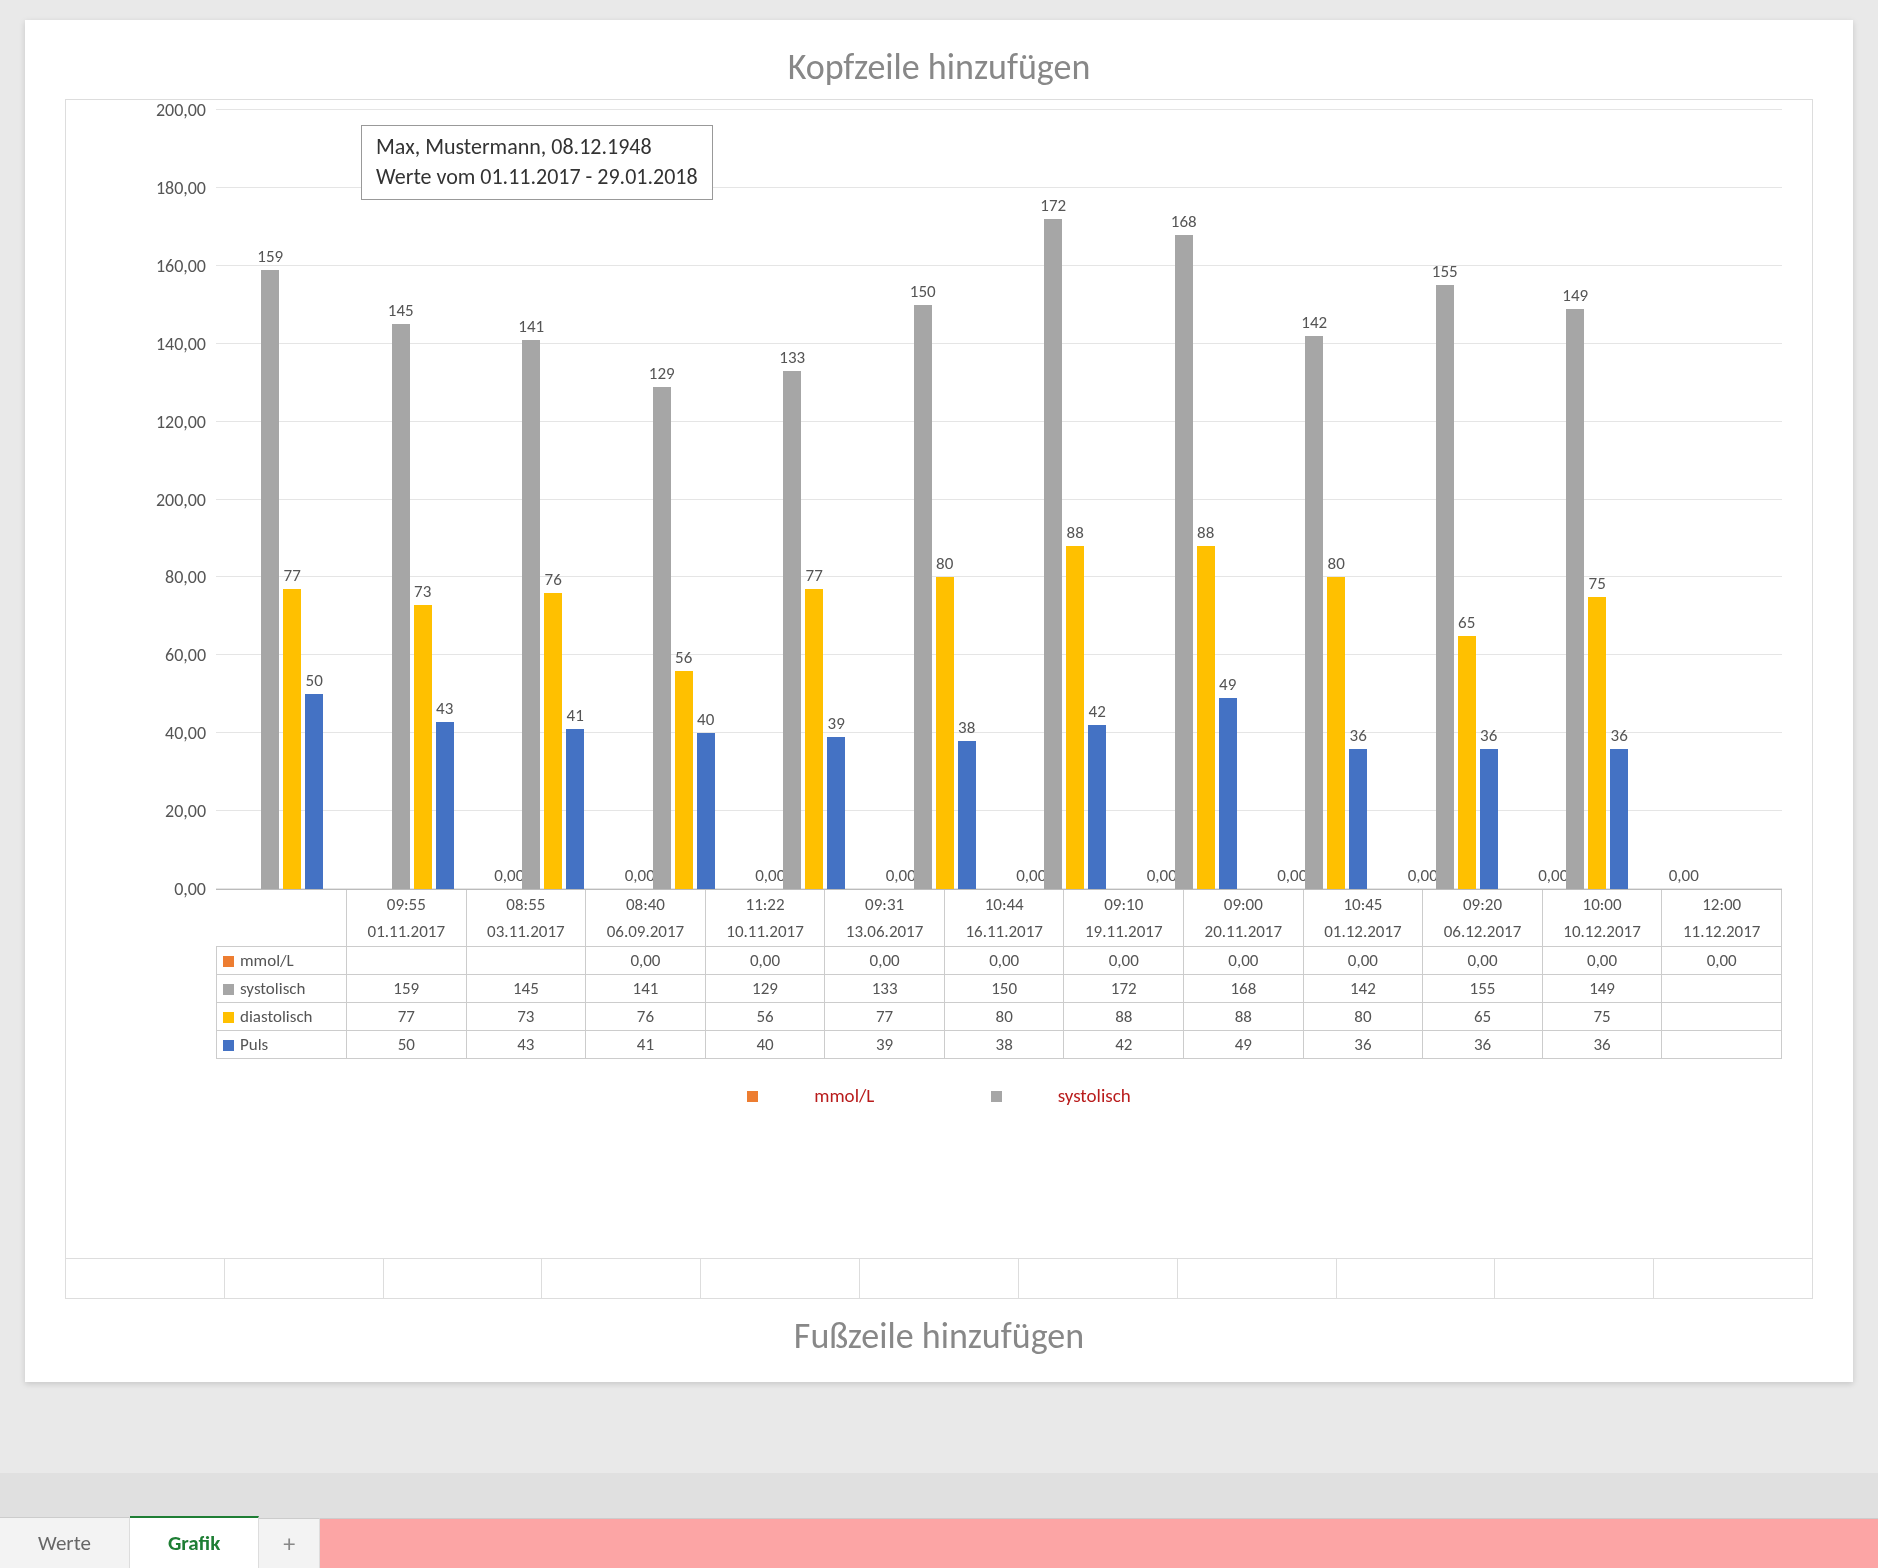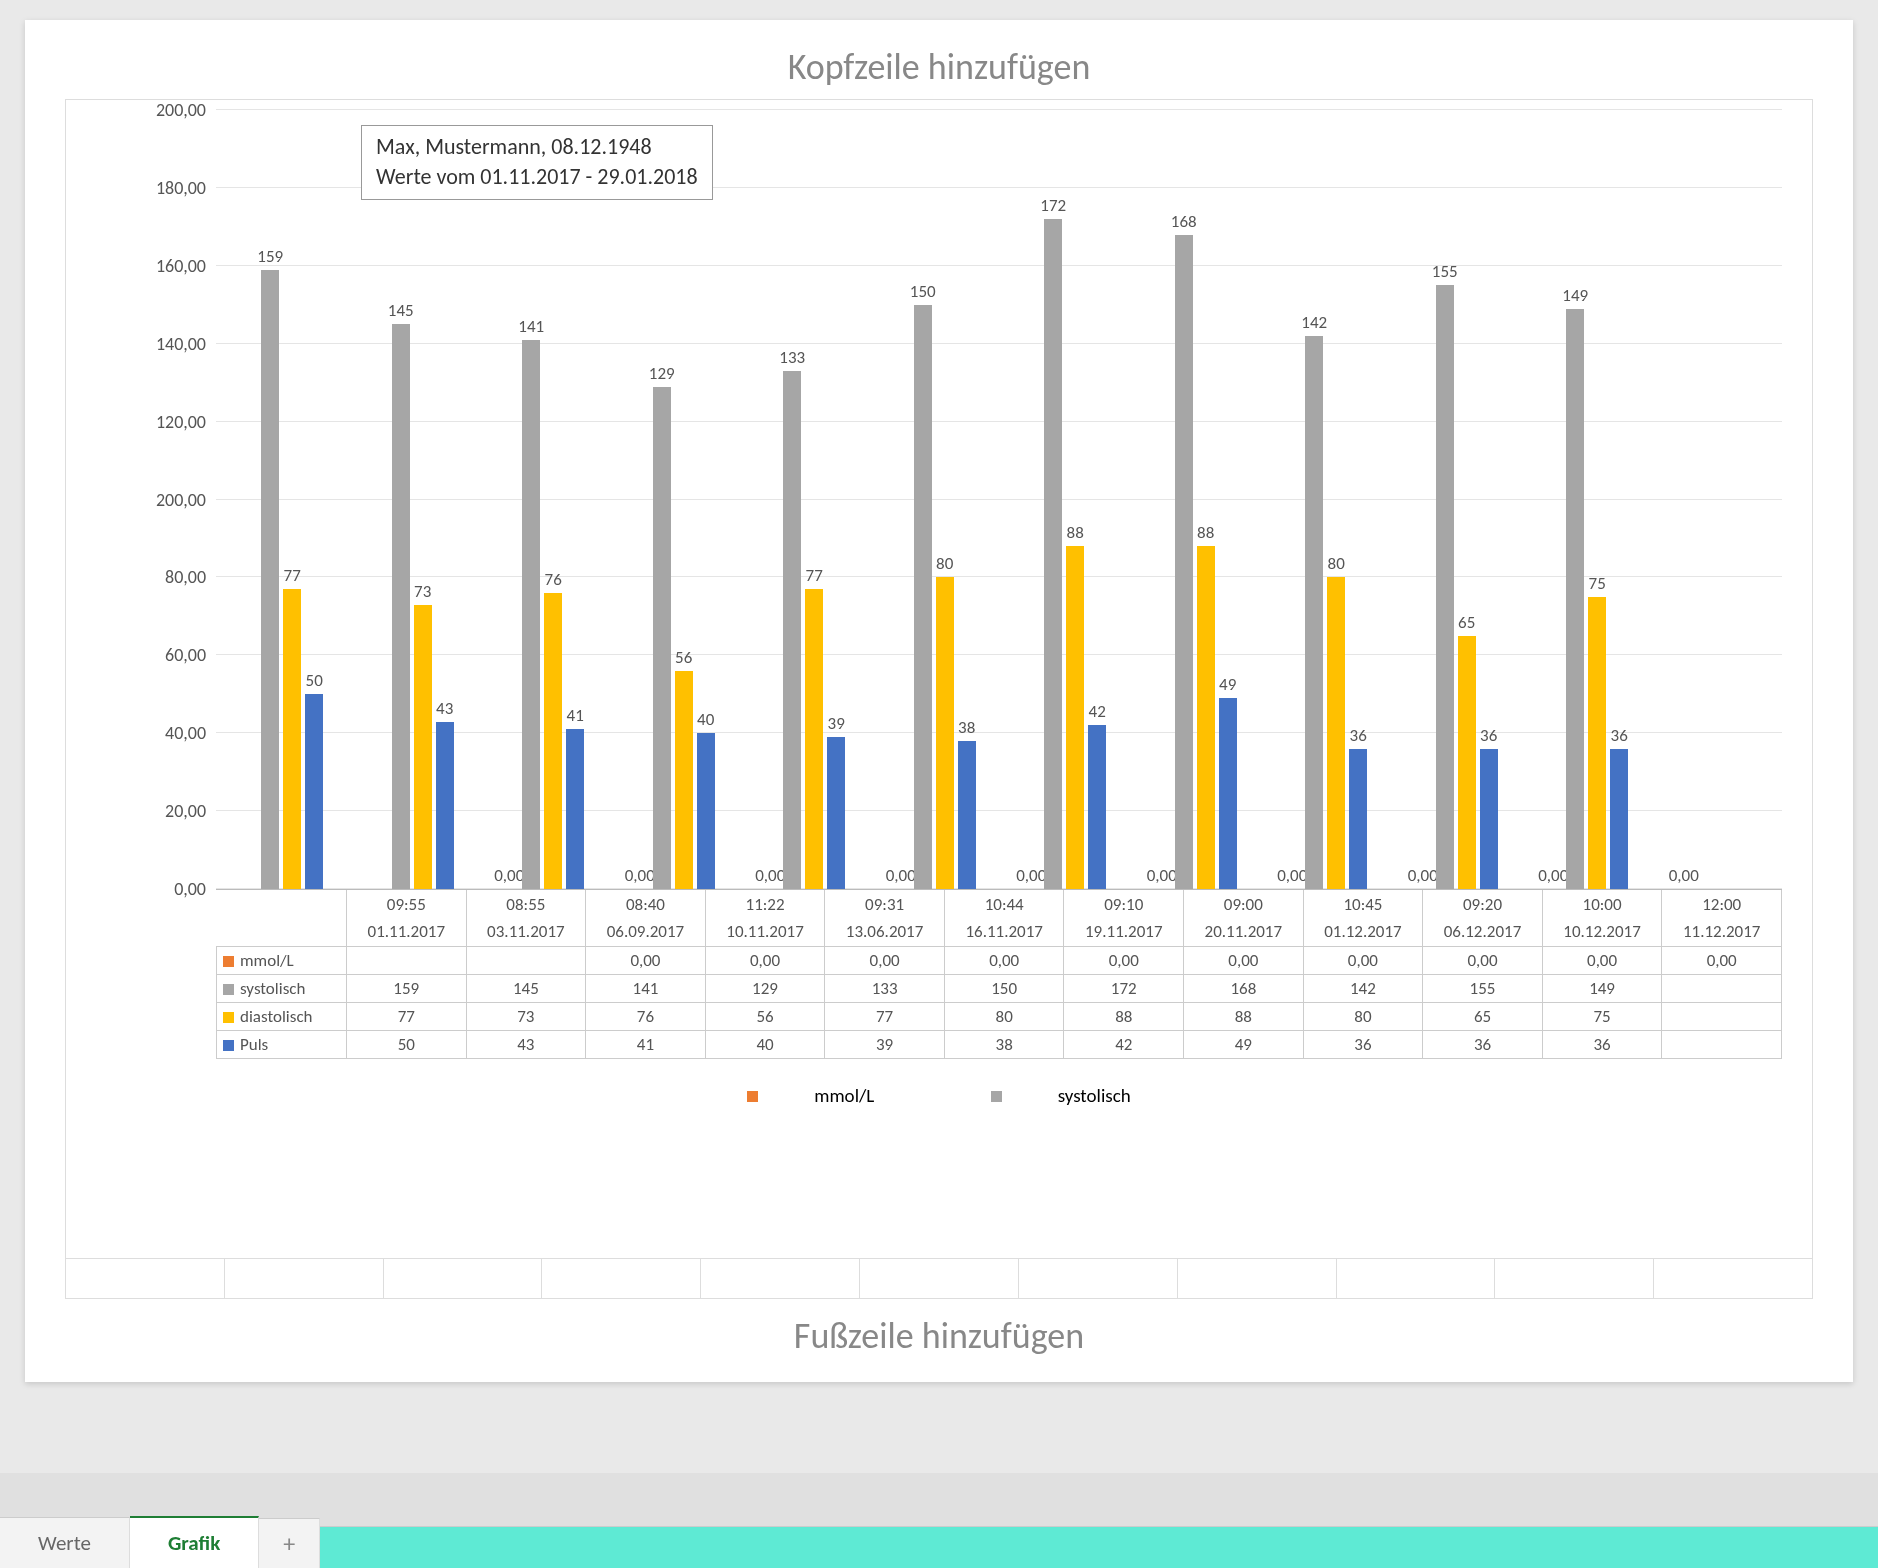--- a/index.html
+++ b/index.html
@@ -138,21 +138,21 @@
     display: inline-block;
     width: 11px;
     height: 11px;
     margin-right: 6px;
     vertical-align: middle;
   }
   .legend-row {
     text-align: center;
     margin-top: 25px;
     font-size: 19px;
-    color: #000000;
+    color: #b91c1c;
   }
   .legend-row span { margin: 0 28px; }
   
   .ruled-strip {
     height: 40px;
     border: 1px solid #ddd;
     border-top: none;
     display: flex;
   }
   .ruled-strip div {
@@ -163,24 +163,24 @@
   
   .bottom-bar {
     position: absolute;
     left: 0; right: 0; bottom: 0;
     height: 95px;
     background: #e0e0e0;
   }
   .tabs {
     position: absolute;
     left: 0; bottom: 0;
-    height: 42px;
+    height: 50px;
     display: flex;
     align-items: flex-end;
-    background: #5eead4;
+    background: #fca5a5;
     width: 100%;
     box-shadow: inset 0 1px 0 #ccc;
   }
   .tab {
     padding: 12px 38px;
     font-size: 21px;
     color: #666;
     border-right: 1px solid #ddd;
     background: #f3f3f3;
     cursor: pointer;

